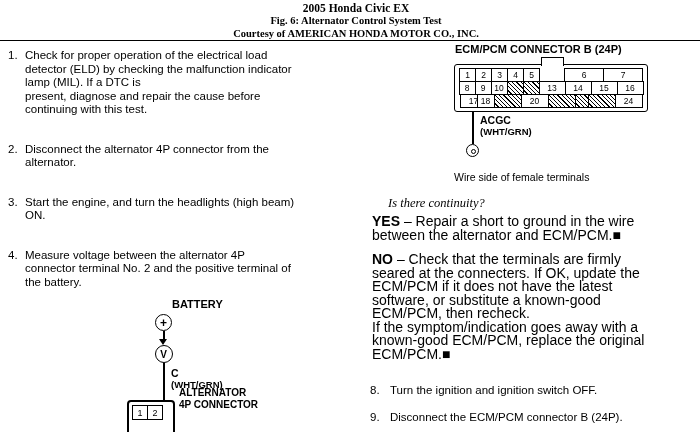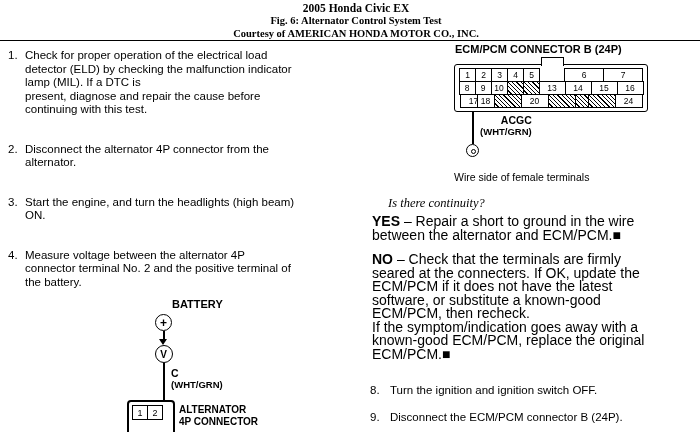--- a/index.html
+++ b/index.html
@@ -33,38 +33,38 @@
   .w2 { left:68px; top:67px; height:37px; }
   .wlabel { position:absolute; left:76px; top:72px; font-weight:bold; }
   .wlabel .l1 { font-size:10.5px; line-height:11px; }
   .wlabel .l2 { font-size:9.5px; line-height:11px; }
   .alt-box { position:absolute; left:32px; top:104px; width:48px; height:42px;
              border:2px solid #000; border-radius:4px; padding:3px; background:#fff; }
   .alt-box .apins { display:flex; }
   .apin { width:16px; height:15px; border:1px solid #000; display:flex; align-items:center;
           justify-content:center; font-size:9px; background:#fff; }
   .apin + .apin { margin-left:-1px; }
-  .alt-label { position:absolute; left:84px; top:108px; font-weight:bold; font-size:10px; line-height:11.5px; }
+  .alt-label { position:absolute; left:84px; top:91px; font-weight:bold; font-size:10px; line-height:11.5px; }
 
   
   .ecm-title { position:absolute; left:455px; top:43px; font-weight:bold; font-size:11px; }
   .ecm { position:absolute; left:450px; top:57px; width:210px; height:132px; }
   .tab { position:absolute; left:91px; top:0; width:23px; height:9px; background:#fff;
          border:1.5px solid #000; border-bottom:none; z-index:2; }
   .ecm-box { position:absolute; left:4px; top:7px; width:194px; border:1.5px solid #000;
              border-radius:3px; padding:3px 2px; background:#fff; }
   .crow { display:flex; justify-content:center; }
   .crow + .crow { margin-top:-1px; }
   .pin { height:14px; border:1px solid #000; display:flex; align-items:center; justify-content:center;
          font-size:8.5px; flex:0 0 auto; background:#fff; }
   .pin + .pin { margin-left:-1px; }
   .hatch { background:repeating-linear-gradient(45deg,#fff 0 2px,#000 2px 3px); }
   .gapcell { visibility:hidden; }
   .ecm-wire { position:absolute; left:22px; top:55px; width:1.5px; height:32px; background:#000; }
-  .ecm-wlabel { position:absolute; left:30px; top:58px; font-weight:bold;text-align:right; }
+  .ecm-wlabel { position:absolute; left:30px; top:58px; font-weight:bold; }
   .ecm-wlabel .l1 { font-size:10.5px; line-height:11px; }
   .ecm-wlabel .l2 { font-size:9.5px; line-height:11px; }
   .probe { position:absolute; left:16px; top:87px; width:13px; height:13px;
            border:1.5px solid #000; border-radius:50%; background:#fff; }
   .probe::after { content:""; position:absolute; left:3.5px; top:3.5px; width:3px; height:3px;
                   border:1px solid #000; border-radius:50%; }
   .ecm-caption { position:absolute; left:4px; top:114px; font-size:10.5px; }
 
   
   .qa { position:absolute; left:372px; top:196px; width:292px; }

